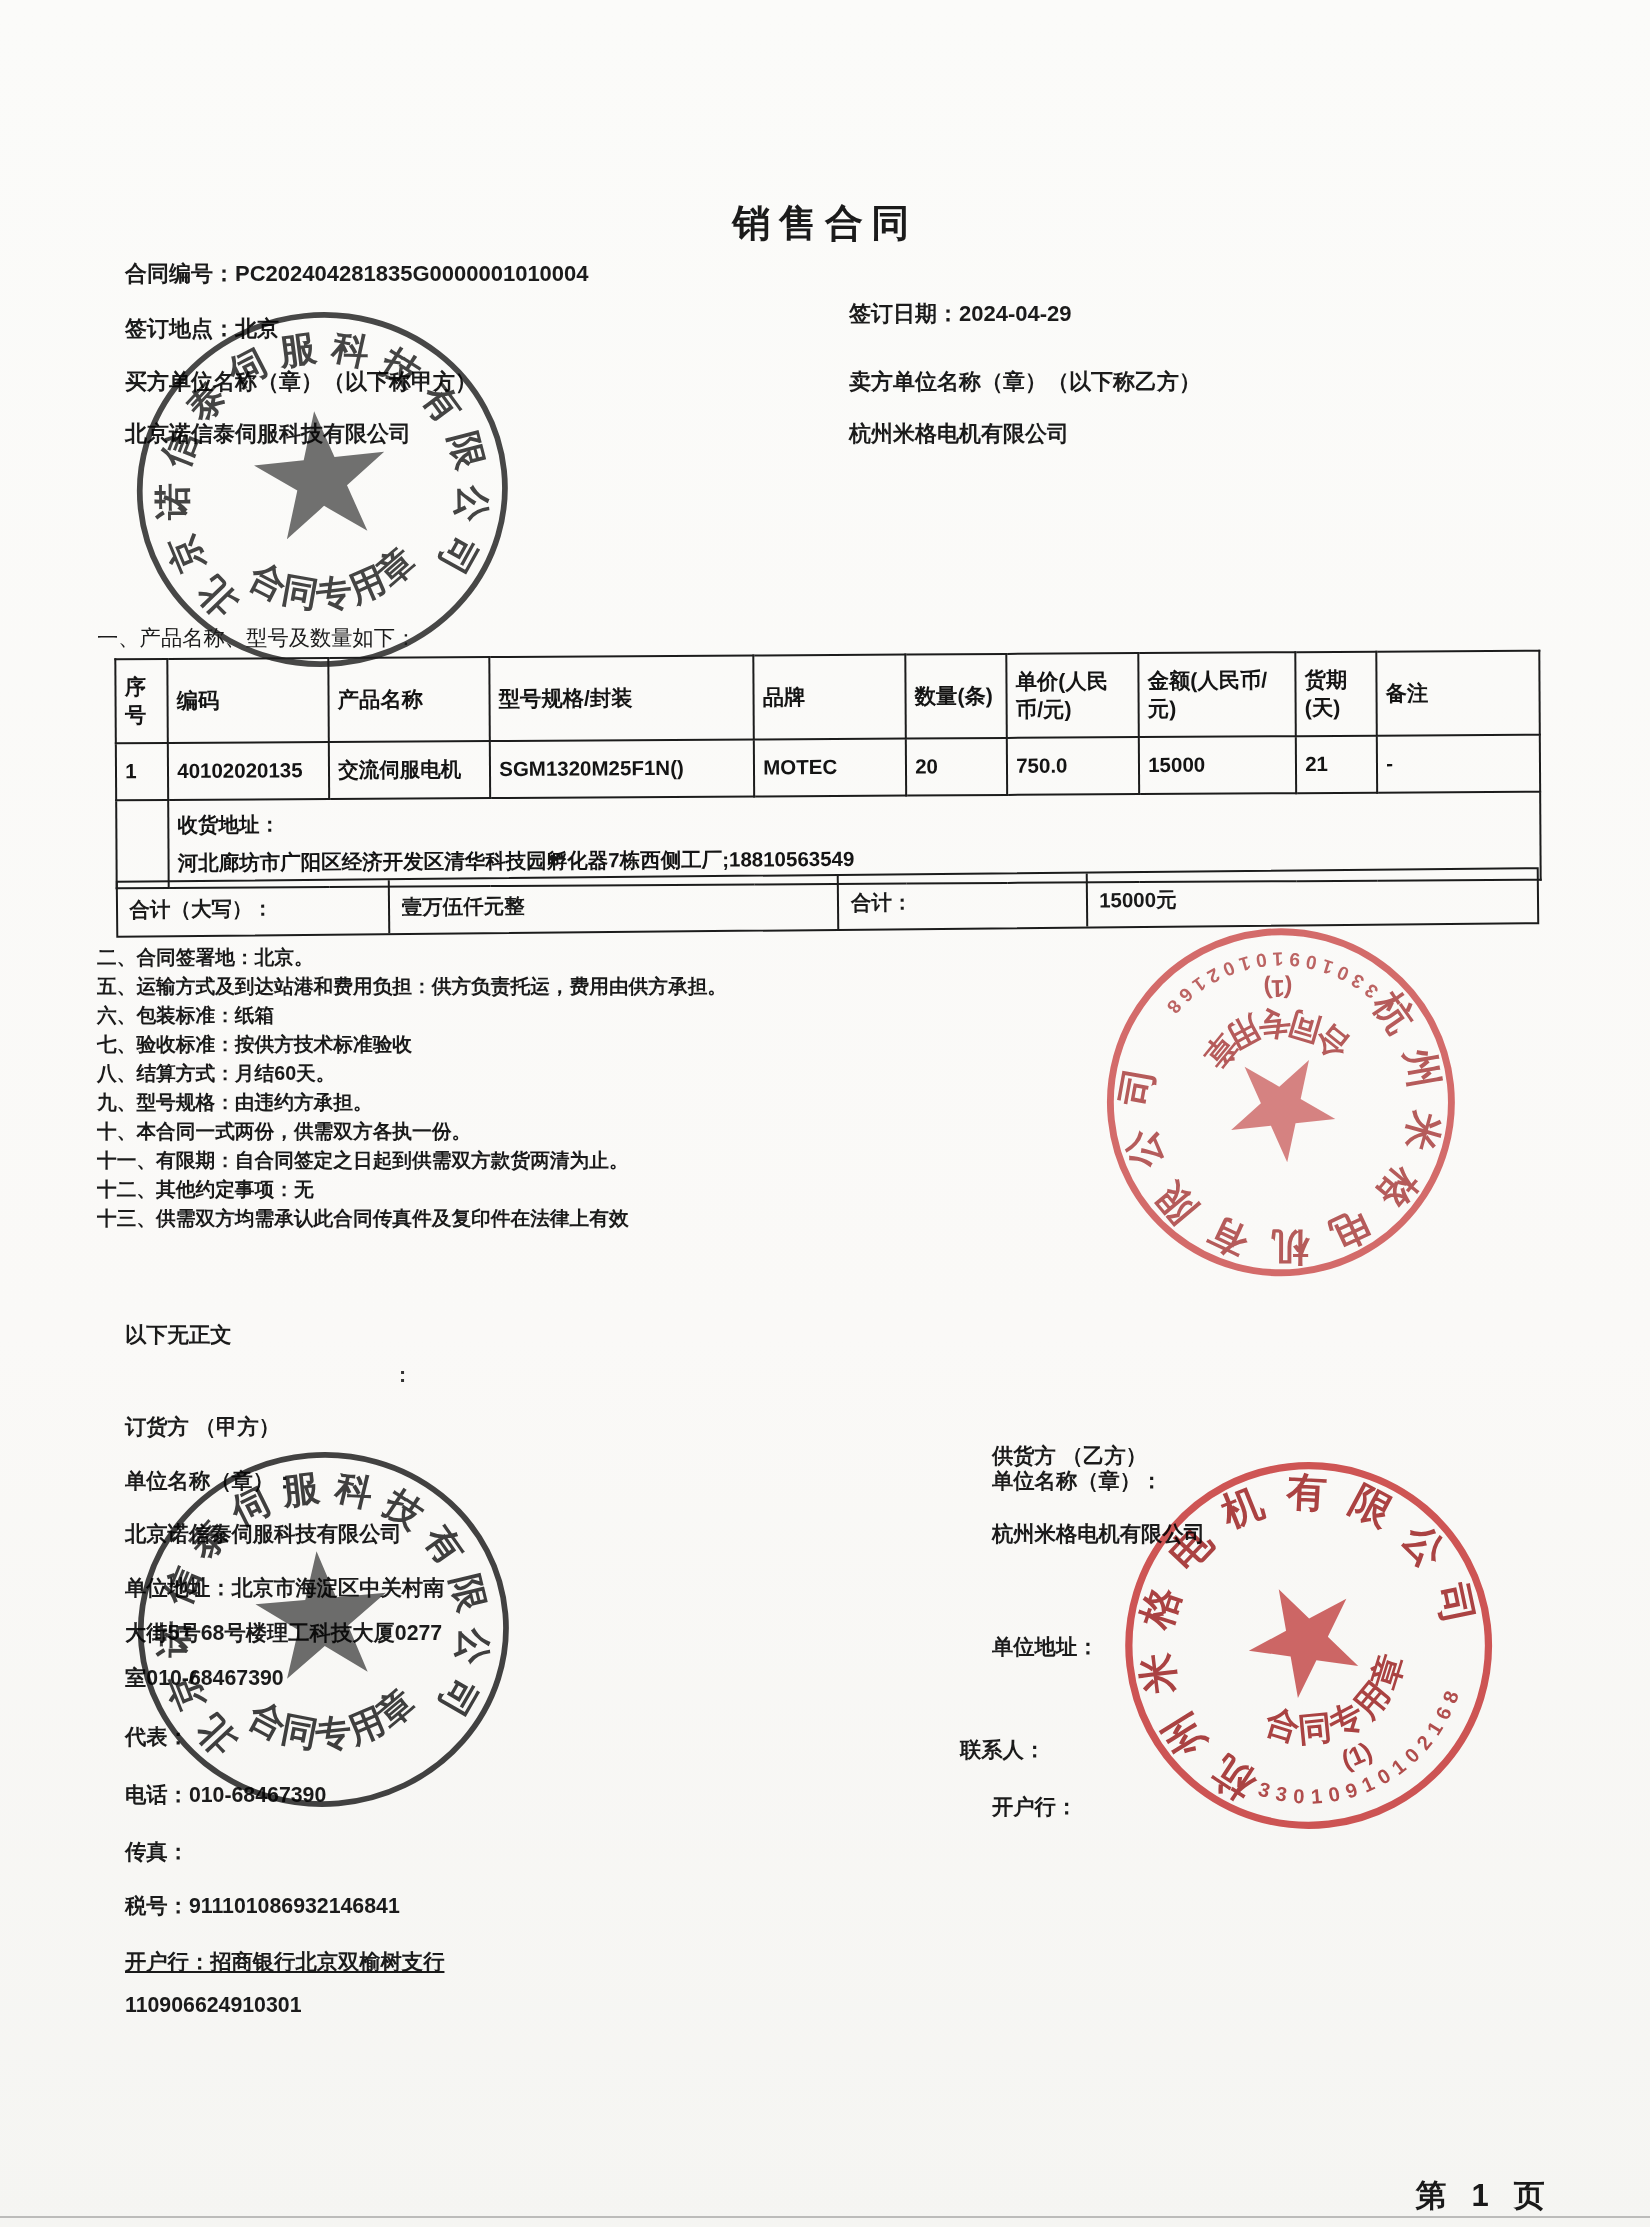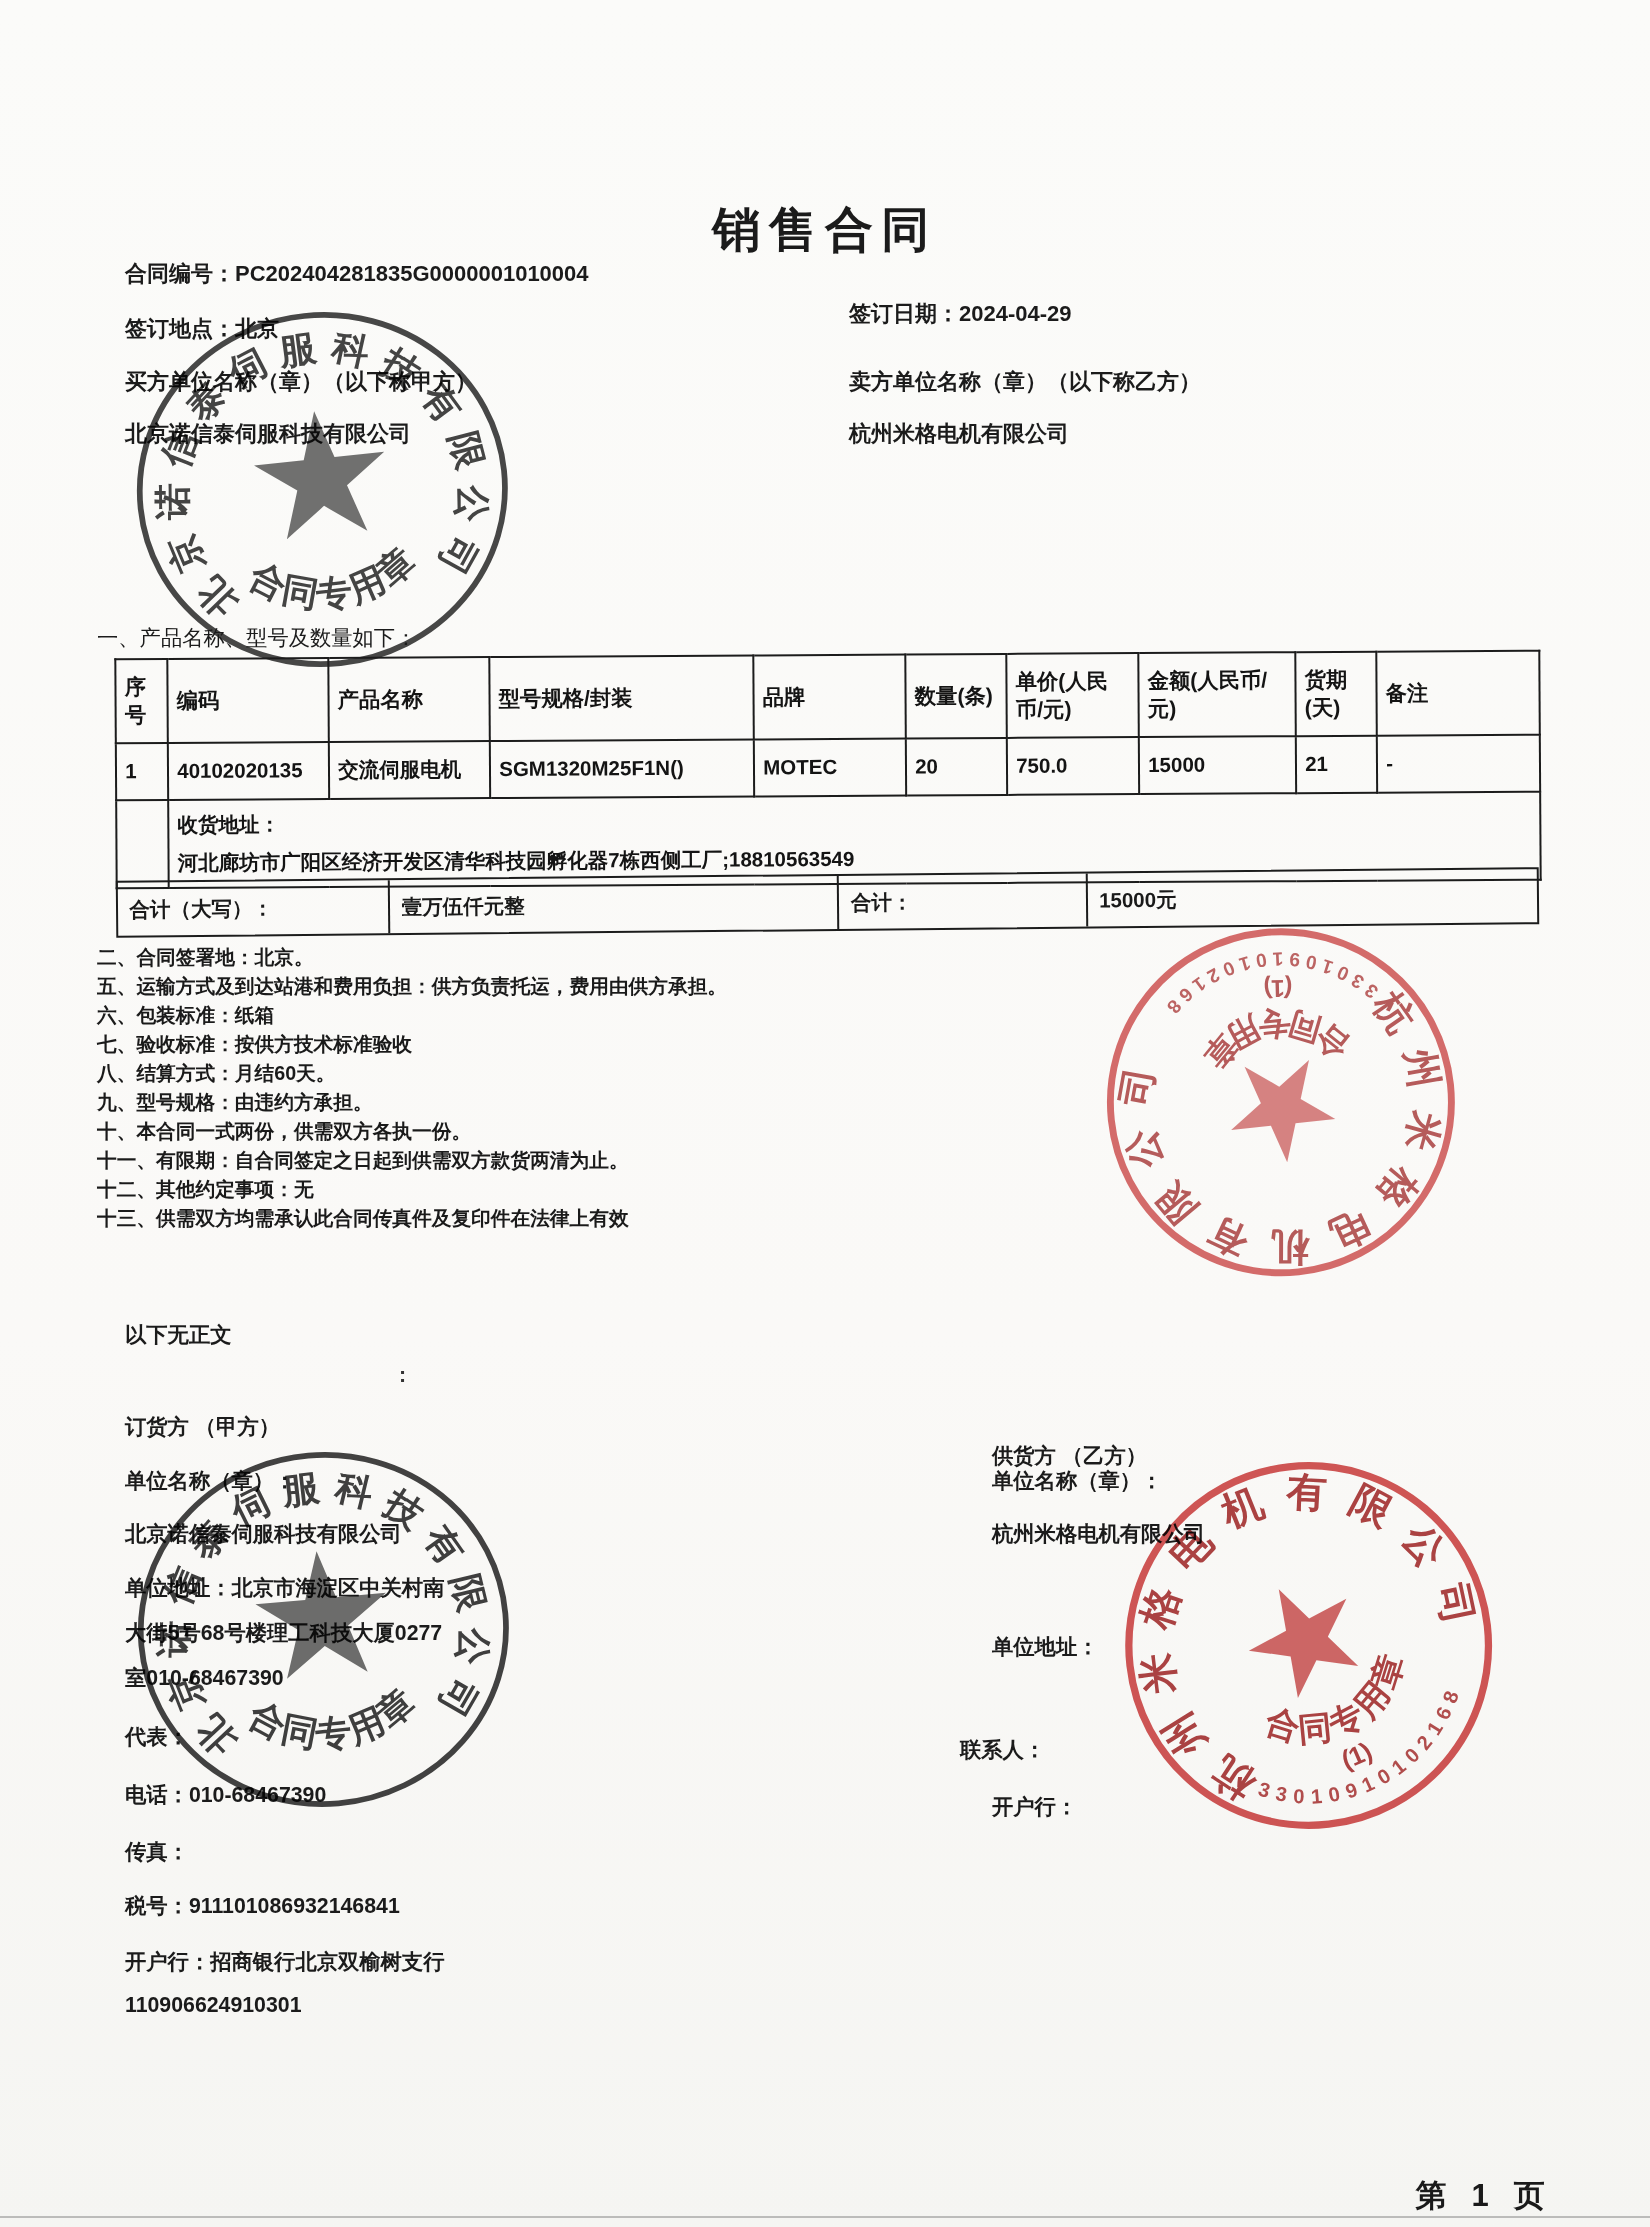--- a/index.html
+++ b/index.html
@@ -2,21 +2,21 @@
 <html style="font-size:13px"><head>
 <meta charset="utf-8">
 <style>
   html,body{margin:0;padding:0;background:#e8e8e6;}
   .sheet{
     position:relative;width:1650px;height:2227px;overflow:hidden;
     background:linear-gradient(180deg,#fbfbf9 0%,#faf9f7 60%,#f5f5f2 100%);
     font-family:"Liberation Sans",sans-serif;color:#1a1a1a;
   }
   .line{position:absolute;white-space:nowrap;font-weight:bold;color:#1b1b1b;}
-  .fs46{font-size:48px;letter-spacing:8.2px;}
+  .fs46{font-size:38px;letter-spacing:8.2px;}
   .fs27{font-size:22px;}
   .fs26{font-size:21.3px;}
   .title{left:0;width:100%;text-align:center;top:198px;}
   .terms{position:absolute;left:97px;top:943px;width:1394px;}
   .terms .term{height:29px;line-height:29px;font-size:19.7px;font-weight:bold;white-space:nowrap;}
   .contract-table{position:absolute;left:115px;top:654px;width:1423px;border-collapse:collapse;transform:rotate(-0.35deg);table-layout:fixed;}
   .contract-table td{border:2.5px solid #1c1c1c;font-weight:bold;color:#141414;padding:3.3px 8.2px;vertical-align:middle;font-size:20.5px;}
   .contract-table tr.hdr td{height:75px;font-size:21.3px;vertical-align:middle;line-height:28px;}
   .contract-table tr.datarow td{height:49px;}
   .contract-table tr.addrrow td{height:79px;}
@@ -167,21 +167,21 @@
   <div class="line fs26" style="left:125px;top:1412px;">订货方 （甲方）</div>
   <div class="line fs26" style="left:125px;top:1466px;">单位名称（章）：</div>
   <div class="line fs26" style="left:125px;top:1519px;">北京诺信泰伺服科技有限公司</div>
   <div class="line fs26" style="left:125px;top:1573px;">单位地址：北京市海淀区中关村南</div>
   <div class="line fs26" style="left:125px;top:1618px;">大街5号68号楼理工科技大厦0277</div>
   <div class="line fs26" style="left:125px;top:1663px;">室010-68467390</div>
   <div class="line fs26" style="left:125px;top:1722px;">代表：</div>
   <div class="line fs26" style="left:125px;top:1780px;">电话：010-68467390</div>
   <div class="line fs26" style="left:125px;top:1837px;">传真：</div>
   <div class="line fs26" style="left:125px;top:1891px;">税号：911101086932146841</div>
-  <div class="line fs26" style="left:125px;top:1947px;">开户行：招商银行北京双榆树支行</div>
+  <div class="line fs26" style="left:125px;top:1947px;text-decoration:underline;">开户行：招商银行北京双榆树支行</div>
   <div class="line fs26" style="left:125px;top:1993px;">110906624910301</div>
 
   <div class="line fs26" style="left:992px;top:1412px;margin-top:29px;">供货方 （乙方）</div>
   <div class="line fs26" style="left:992px;top:1466px;">单位名称（章）：</div>
   <div class="line fs26" style="left:992px;top:1519px;">杭州米格电机有限公司</div>
   <div class="line fs26" style="left:992px;top:1632px;">单位地址：</div>
   <div class="line fs26" style="left:960px;top:1735px;">联系人：</div>
   <div class="line fs26" style="left:992px;top:1792px;">开户行：</div>
 
   <div class="stamp" style="left:131px;top:1445px;transform:rotate(-5deg);opacity:.9;">

